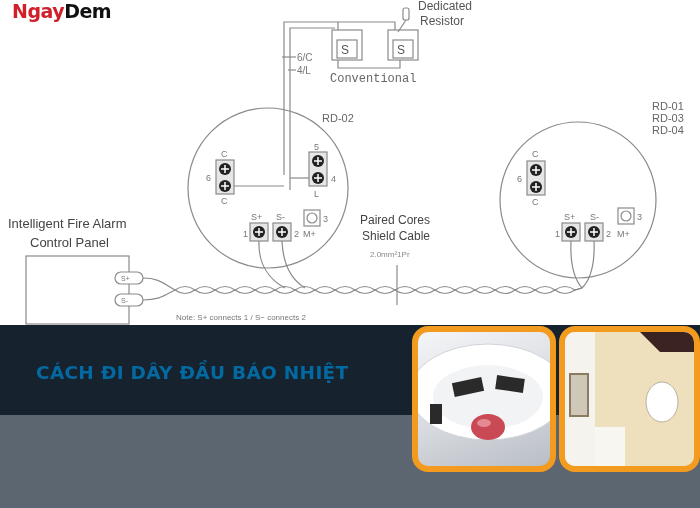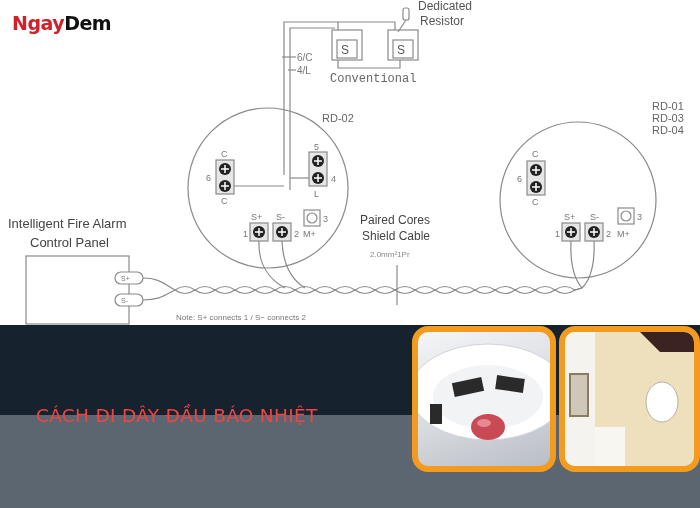--- a/index.html
+++ b/index.html
@@ -1,23 +1,23 @@
 <!DOCTYPE html>
 <html><head>
 <meta charset="utf-8">
 <style>
   html, body { margin:0; padding:0; }
   body { width:700px; height:508px; position:relative; overflow:hidden; background:#ffffff; font-family:"Liberation Sans", sans-serif; }
-  .logo { position:absolute; left:12px; top:12px; font-family:"DejaVu Sans", sans-serif; font-weight:bold; font-size:19px; letter-spacing:-0.5px; }
+  .logo { position:absolute; left:12px; top:0; font-family:"DejaVu Sans", sans-serif; font-weight:bold; font-size:19px; letter-spacing:-0.5px; }
   .logo .a { color:#d0202a; }
   .logo .b { color:#111111; }
   svg.diagram { position:absolute; left:0; top:0; }
   .banner { position:absolute; left:0; top:325px; width:700px; height:90px; background:#17222f; }
   .bottom { position:absolute; left:0; top:415px; width:700px; height:93px; background:#5b6670; }
-  .title { position:absolute; left:36px; top:362px; color:#ef4444; font-family:"DejaVu Sans", sans-serif; font-weight:normal; font-size:18.5px; letter-spacing:0.3px;margin-top:43px; }
+  .title { position:absolute; left:36px; top:362px; color:#0369a1; font-family:"DejaVu Sans", sans-serif; font-weight:bold; font-size:18.5px; letter-spacing:0.3px; }
   .photo { position:absolute; top:326px; height:146px; border:6px solid #f29b1e; border-radius:16px; overflow:hidden; box-sizing:border-box; }
   .photo1 { left:412px; width:144px; background:linear-gradient(160deg,#f4f5f7 0%,#d7dadf 55%,#b9bec5 100%); }
   .photo2 { left:559px; width:141px; background:linear-gradient(180deg,#f7f1e4 0%,#ecdcb8 100%); }
 </style>
 </head>
 <body>
 
 <div class="logo">
   <span class="a">Ngay</span><span class="b">Dem</span>
 </div>

